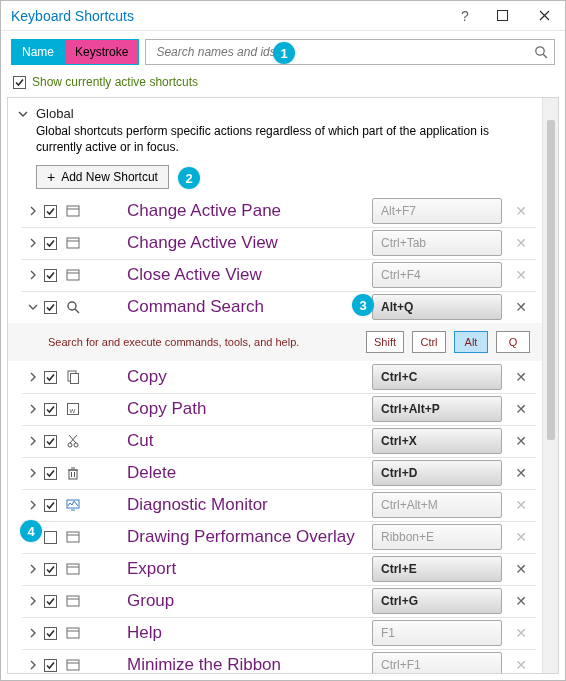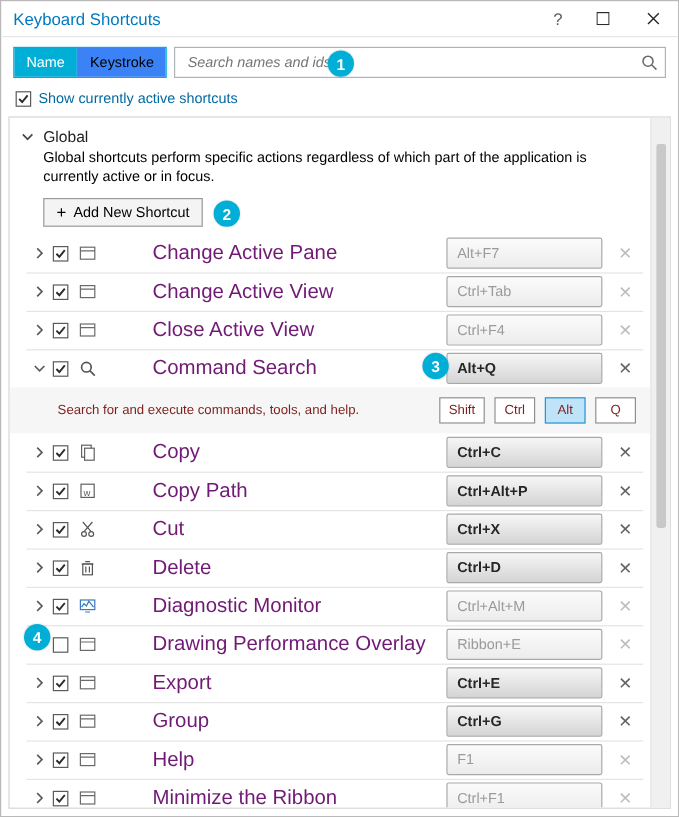--- a/index.html
+++ b/index.html
@@ -45,37 +45,37 @@
     color:#2b2b2b;
   }
   .titlebar .tbtn.help{width:32px;color:#606060;font-size:14px;}
   .filterbar{
     display:flex;align-items:stretch;
     padding:8px 10px 0 10px;gap:0;
   }
   .tabgroup{display:flex;border:1px solid var(--teal);height:26px;}
   .tab{
     padding:0 10px;display:flex;align-items:center;font-size:12px;
-    background:#3b82f6;border:none;font-family:inherit;cursor:default;
+    background:#ec4899;border:none;font-family:inherit;cursor:default;
   }
   .tab.active{background:var(--teal);color:#fff;}
   .tab + .tab{border-left:1px solid var(--teal);}
   .searchwrap{
     flex:1;margin-left:6px;height:26px;
     border:1px solid #aeb4b8;display:flex;align-items:center;
     padding:0 6px 0 8px;position:relative;
   }
   .searchwrap input{
     flex:1;border:none;outline:none;font:inherit;
     font-style:italic;color:#7a7a7a;background:transparent;
   }
   .searchwrap .sicon{color:#6b6b6b;}
   .checkrow{
     display:flex;align-items:center;gap:6px;
-    padding:10px 12px 8px 12px;font-size:12px;color:#0369a1;
+    padding:10px 12px 8px 12px;font-size:12px;color:#4d7c0f;
   }
   .chk{
     width:13px;height:13px;border:1px solid #5b5b5b;background:#fff;
     display:flex;align-items:center;justify-content:center;flex:0 0 auto;
   }
   .chk svg{display:block;}
   .content{
     flex:1;display:flex;overflow:hidden;
     border-top:1px solid var(--light-border);
     margin:0 6px 6px 6px;border:1px solid var(--light-border);

